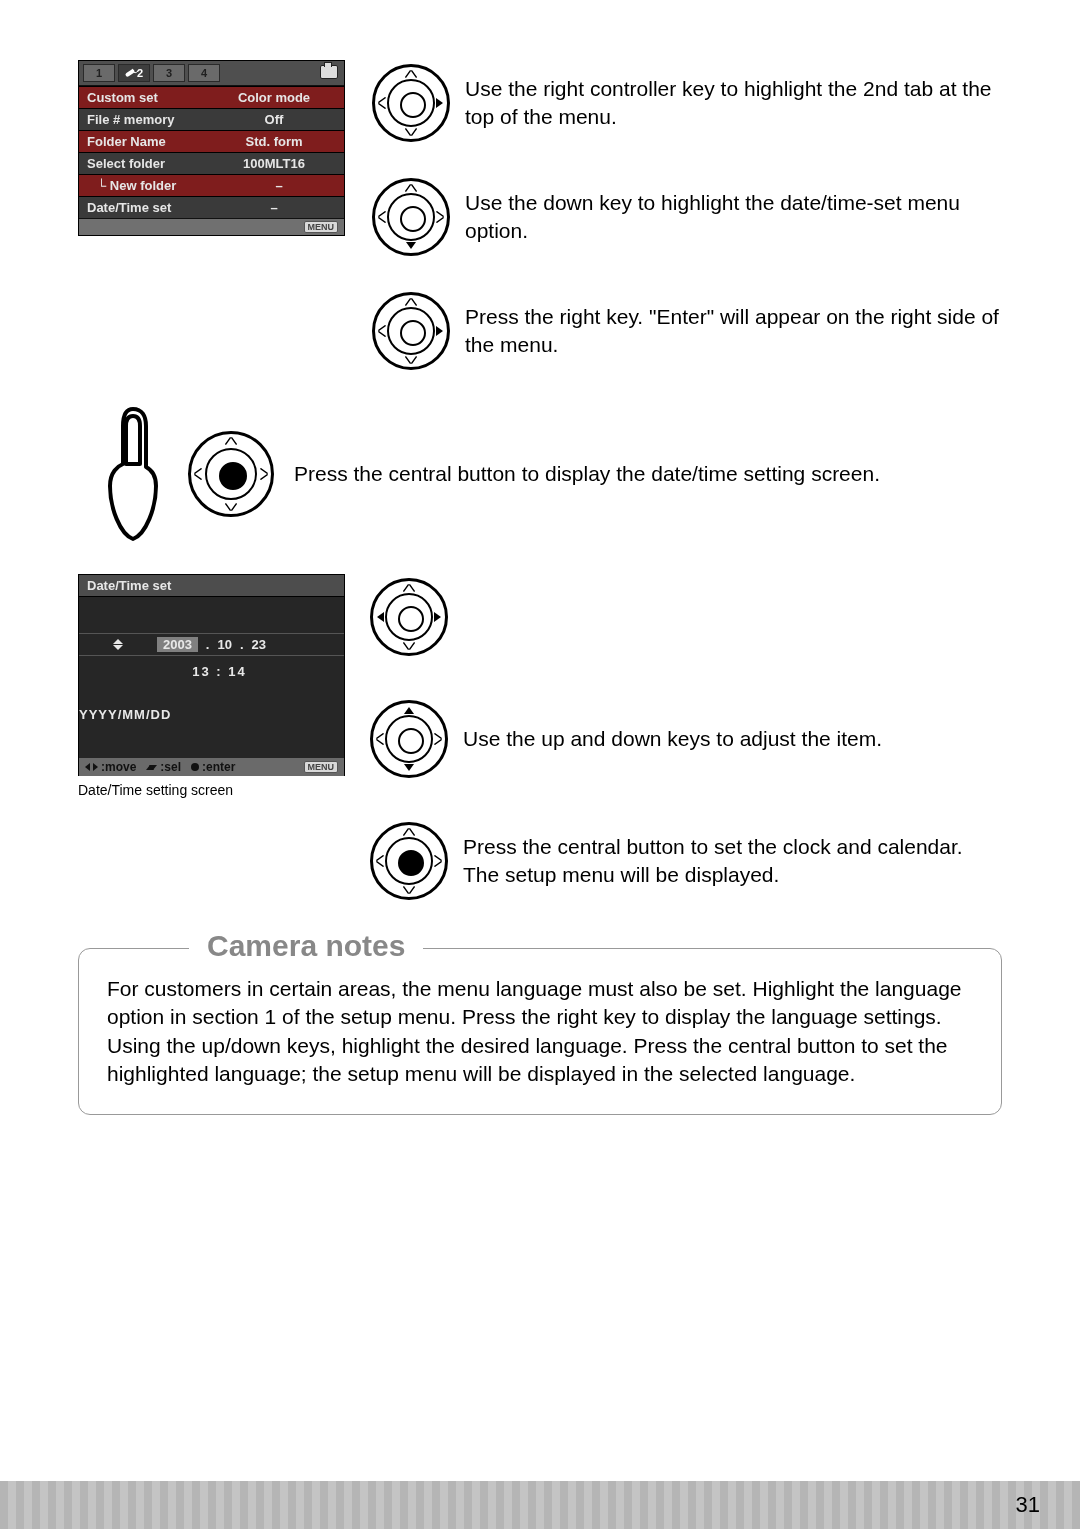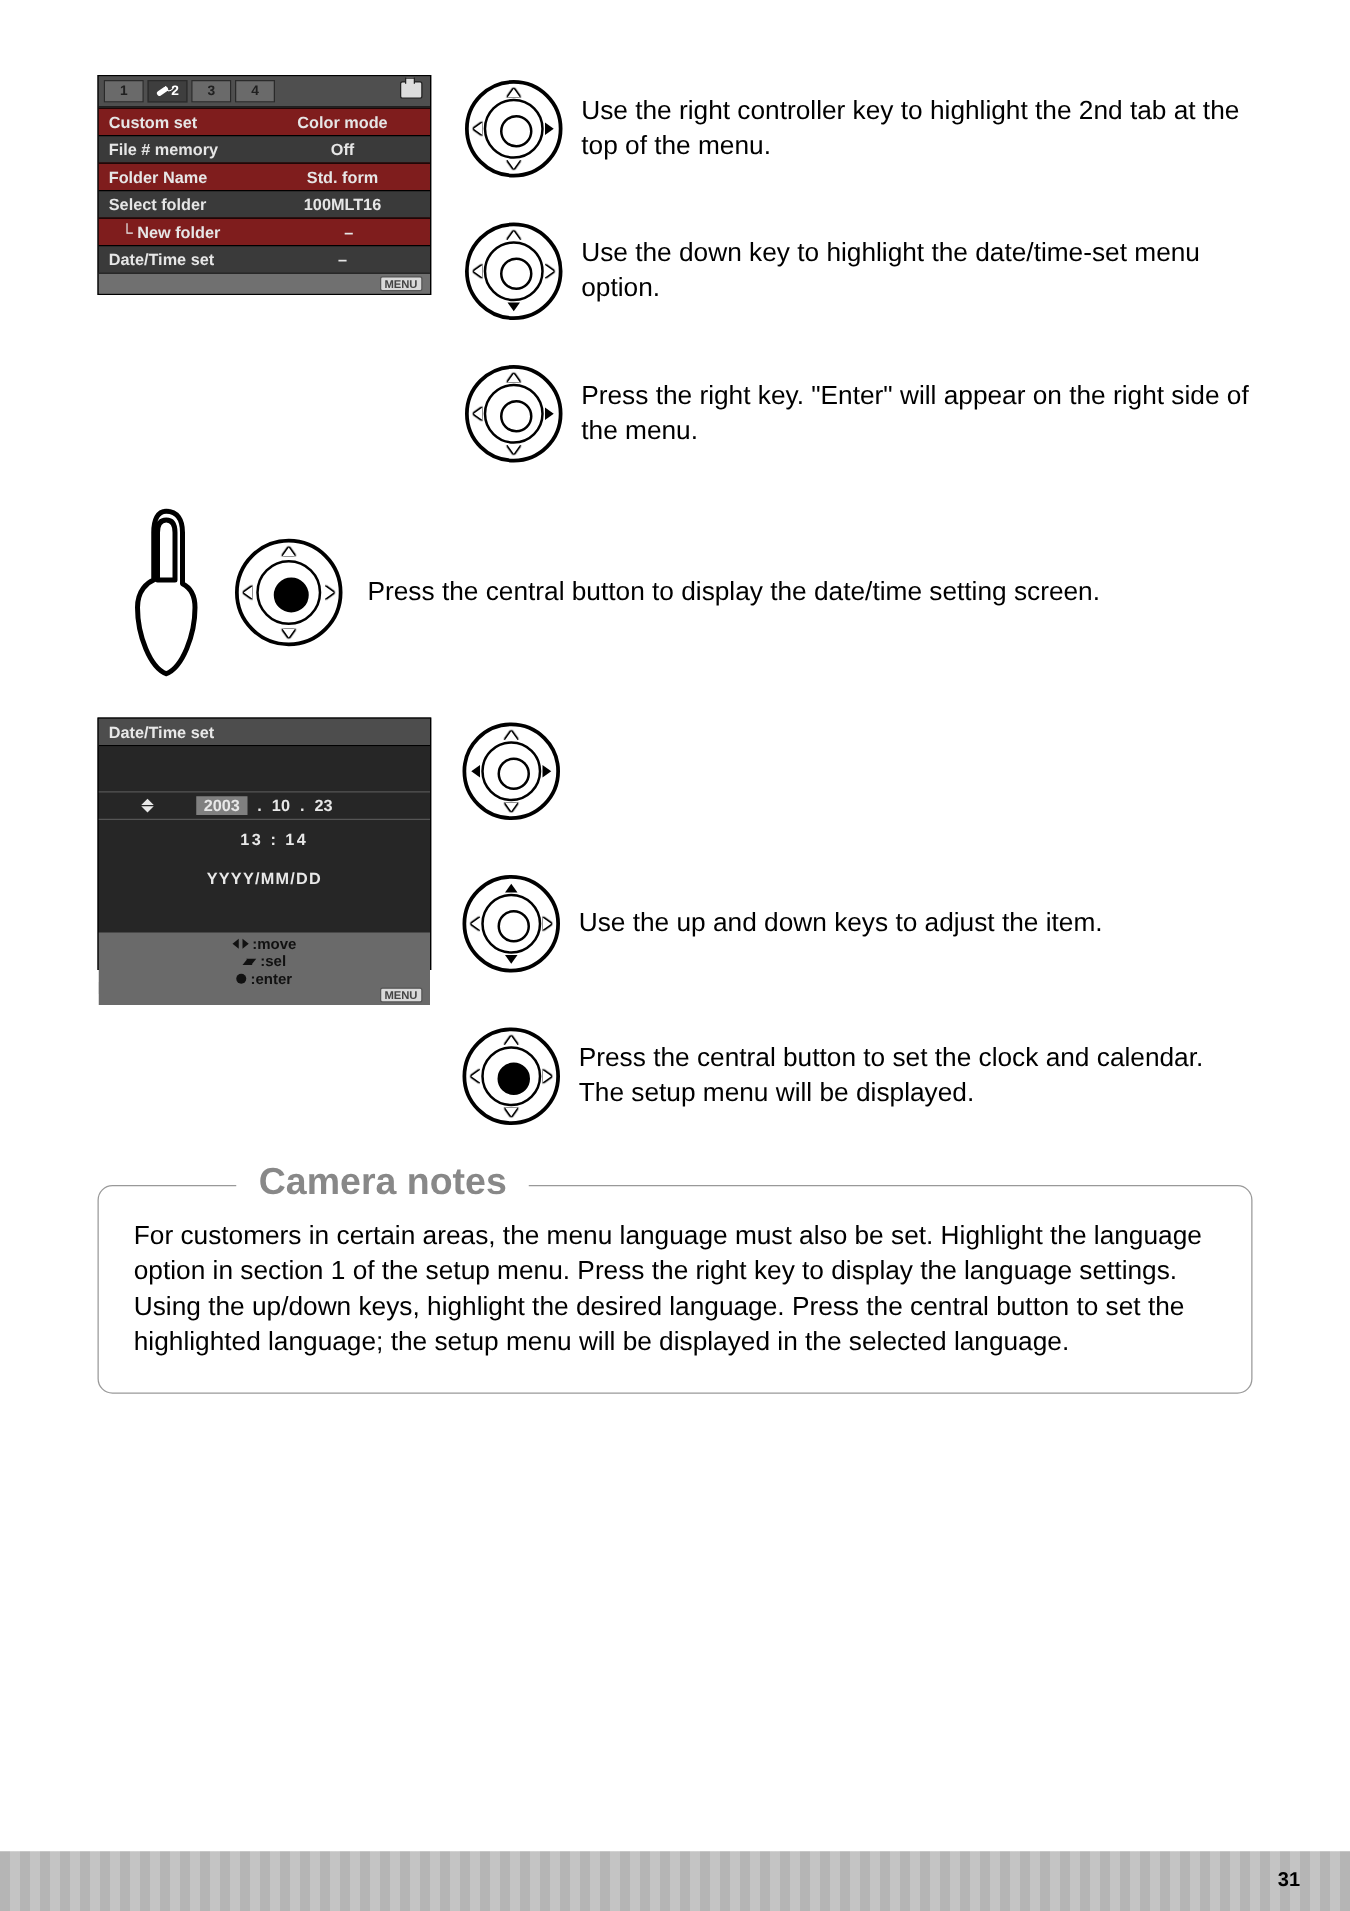--- a/index.html
+++ b/index.html
@@ -83,22 +83,22 @@
     font-size:13px;font-weight:bold;
   }
   .dt-screen .hdr{background:#4d4d4d;padding:3px 8px;border-bottom:1px solid #000;}
   .dt-date-row{display:flex;justify-content:center;align-items:center;gap:8px;margin-top:36px;border-top:1px solid #555;border-bottom:1px solid #555;padding:3px 0;position:relative;}
   .dt-date-row .updn{position:absolute;left:34px;display:flex;flex-direction:column;gap:1px;}
   .dt-date-row .updn span{width:0;height:0;border-left:5px solid transparent;border-right:5px solid transparent;}
   .dt-date-row .updn .u{border-bottom:5px solid #e8e8e8;}
   .dt-date-row .updn .d{border-top:5px solid #e8e8e8;}
   .dt-date-row .sel{background:#808080;padding:0 6px;}
   .dt-time{text-align:center;margin-top:8px;letter-spacing:2px;padding-left:16px;}
-  .dt-fmt{text-align:center;margin-top:16px;letter-spacing:1px;}
-  .dt-foot{margin-top:36px;background:#6a6a6a;color:#111;padding:2px 6px;font-size:12px;display:flex;align-items:center;position:relative;flex-direction:column;}
+  .dt-fmt{margin-top:28px;letter-spacing:1px;}
+  .dt-foot{margin-top:36px;background:#6a6a6a;color:#111;padding:2px 6px;font-size:12px;display:flex;align-items:center;gap:10px;position:relative;}
   .dt-foot .seg{display:flex;align-items:center;gap:3px;font-weight:bold;}
   .dt-foot .dot{width:8px;height:8px;background:#111;border-radius:50%;}
   .dt-foot .lr{display:inline-block;width:0;height:0;border-top:4px solid transparent;border-bottom:4px solid transparent;border-right:5px solid #111;}
   .dt-foot .lr2{display:inline-block;width:0;height:0;border-top:4px solid transparent;border-bottom:4px solid transparent;border-left:5px solid #111;}
   .dt-foot .ud{display:inline-block;width:0;height:0;border-left:4px solid transparent;border-right:4px solid transparent;border-bottom:5px solid #111;}
   .dt-foot .ud2{display:inline-block;width:0;height:0;border-left:4px solid transparent;border-right:4px solid transparent;border-top:5px solid #111;}
 
   .caption{font-size:14px;margin-top:6px;}
 
   .group2{display:flex;gap:30px;}
@@ -115,21 +115,21 @@
     font-size:30px;font-weight:bold;color:#888;
   }
   .notes-box p{margin:0;font-size:21px;line-height:1.35;}
 
   
   .footer-bar{
     position:absolute;left:0;right:0;bottom:0;height:48px;
     background:repeating-linear-gradient(90deg,#b5b5b5 0 8px,#c4c4c4 8px 16px);
     display:flex;align-items:center;justify-content:flex-end;padding-right:40px;box-sizing:border-box;
   }
-  .footer-bar .pg{font-size:16px;font-weight:bold;color:#000;}
+  .footer-bar .pg{font-size:22px;font-weight:normal;color:#000;}
 
   .wrench{display:inline-block;width:12px;height:12px;position:relative;}
   .wrench:before{content:"";position:absolute;width:10px;height:4px;background:#fff;top:4px;left:0;transform:rotate(-35deg);border-radius:2px;}
   .wrench:after{content:"";position:absolute;width:5px;height:5px;border:1.5px solid #fff;border-radius:50%;border-top-color:transparent;border-right-color:transparent;top:-1px;left:7px;transform:rotate(-35deg);}
 </style>
 </head>
 <body>
 
 <div class="page">
 

